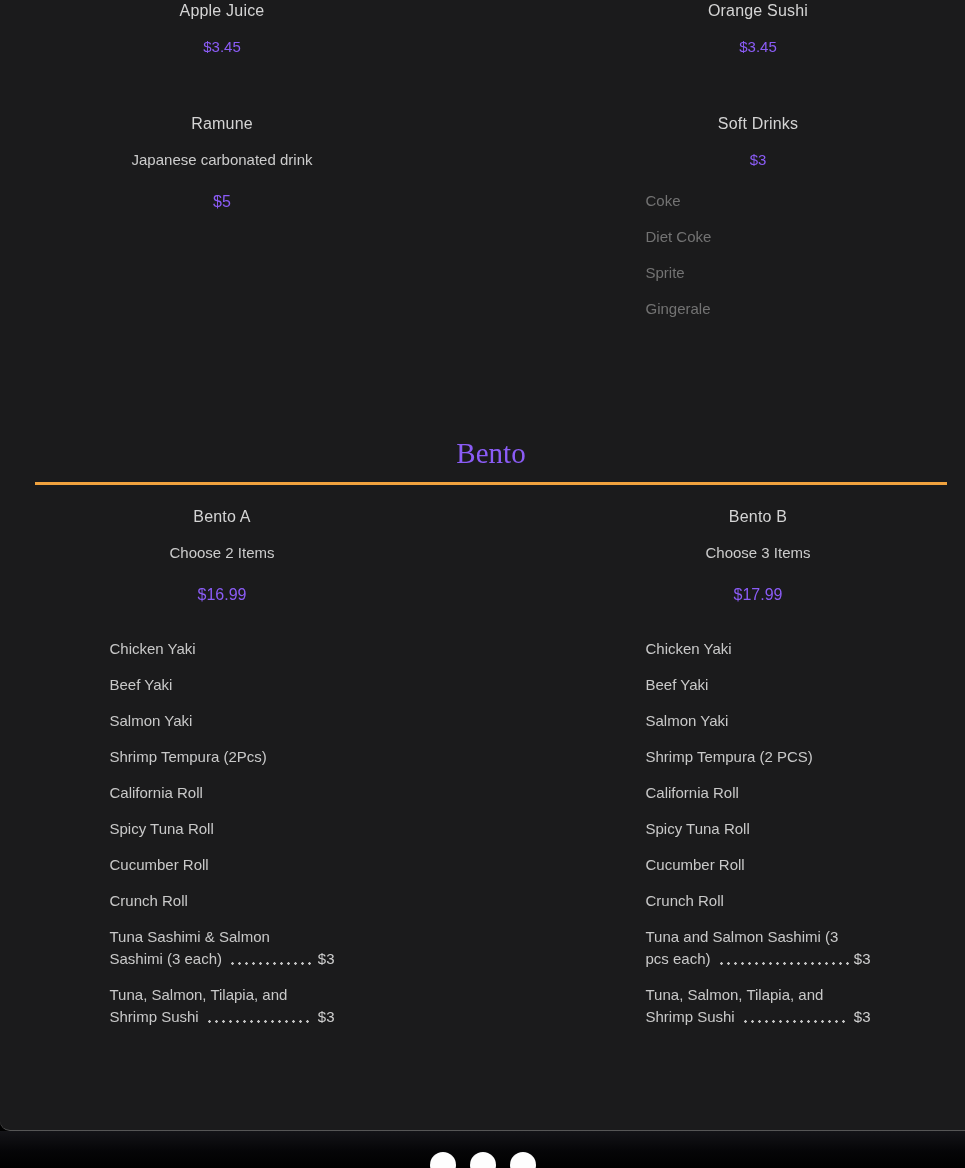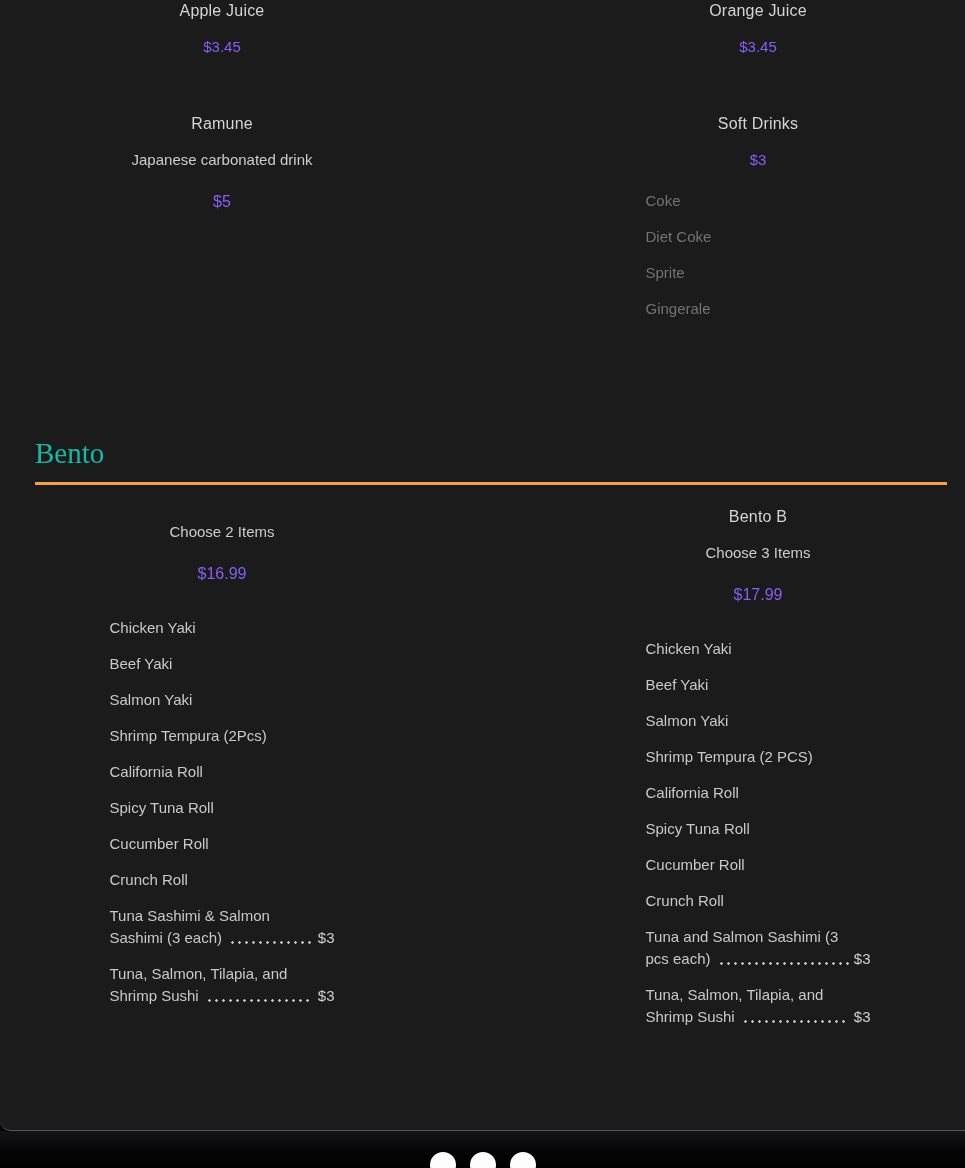--- a/index.html
+++ b/index.html
@@ -41,23 +41,24 @@
   .option-list {
     width: 225px; margin: 20px auto 0;
     text-align: left;
   }
   .option-row {
     font-size: 15px; line-height: 21px; color: #737373;
     margin-bottom: 15px;
   }
   .section-title {
     margin: 100px 18px 0 35px;
+    text-align: center;
     font-family: "Liberation Serif", serif;
     font-size: 29px; line-height: 38px;
-    color: #14b8a6;
+    color: #8b5cf6;
   }
   .section-divider {
     height: 3px;
     margin: 10px 18px 0 35px;
     background: #f0a23e;
     border: none;
   }
   .bento-grid { margin-top: 21px; }
   .bento-items {
     width: 225px; margin: 33px auto 0;
@@ -118,21 +119,21 @@
       </div>
       <div class="drink-block-2">
         <div class="item-name">Ramune</div>
         <div class="item-desc">Japanese carbonated drink</div>
         <div class="item-price price-gap">$5</div>
       </div>
     </div>
 
     <div class="center-col">
       <div>
-        <div class="item-name">Orange Juice</div>
+        <div class="item-name">Orange Sushi</div>
         <div class="item-price">$3.45</div>
       </div>
       <div class="drink-block-2">
         <div class="item-name">Soft Drinks</div>
         <div class="item-price">$3</div>
         <div class="option-list">
           <div class="option-row">Coke</div>
           <div class="option-row">Diet Coke</div>
           <div class="option-row">Sprite</div>
           <div class="option-row">Gingerale</div>
@@ -141,20 +142,21 @@
     </div>
 
   </div>
 
   <h2 class="section-title" style="font-weight:normal">Bento</h2>
   <div class="section-divider"></div>
 
   <div class="two-col bento-grid">
 
     <div class="center-col">
+      <div class="item-name">Bento A</div>
       <div class="item-desc">Choose 2 Items</div>
       <div class="item-price price-gap">$16.99</div>
       <ul class="bento-items">
         <li>Chicken Yaki</li>
         <li>Beef Yaki</li>
         <li>Salmon Yaki</li>
         <li>Shrimp Tempura (2Pcs)</li>
         <li>California Roll</li>
         <li>Spicy Tuna Roll</li>
         <li>Cucumber Roll</li>

